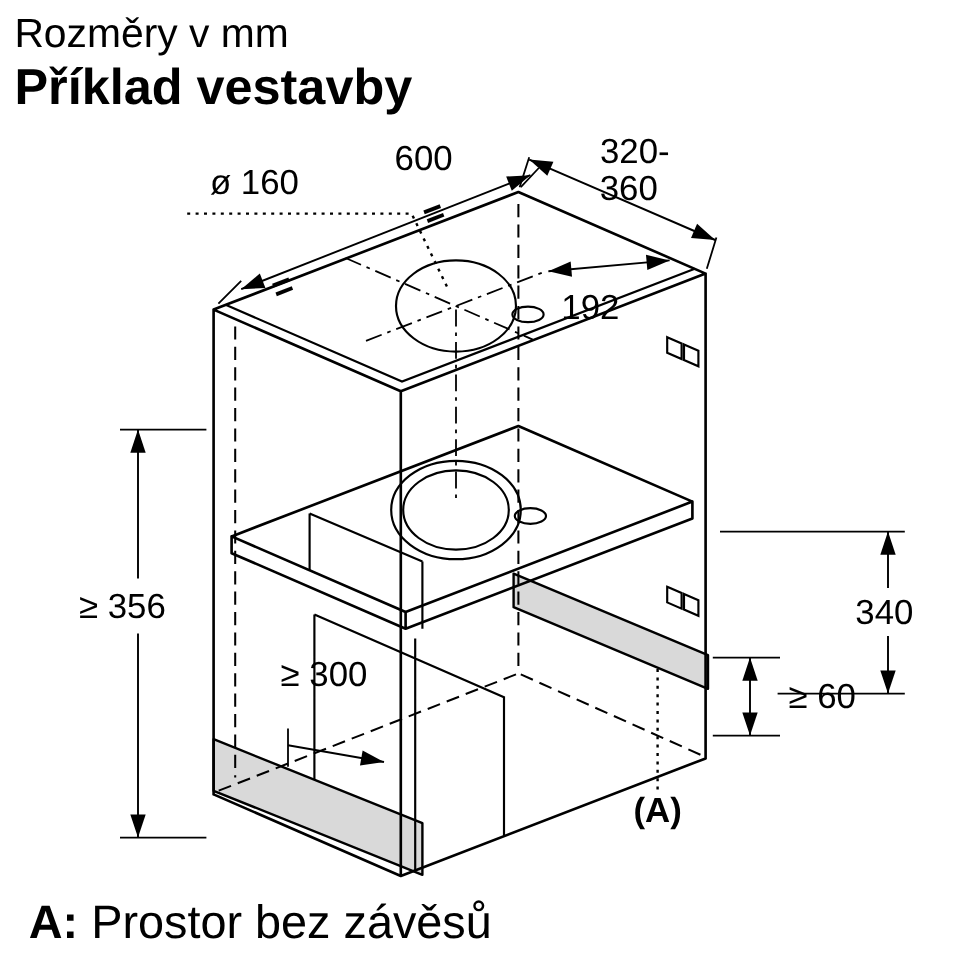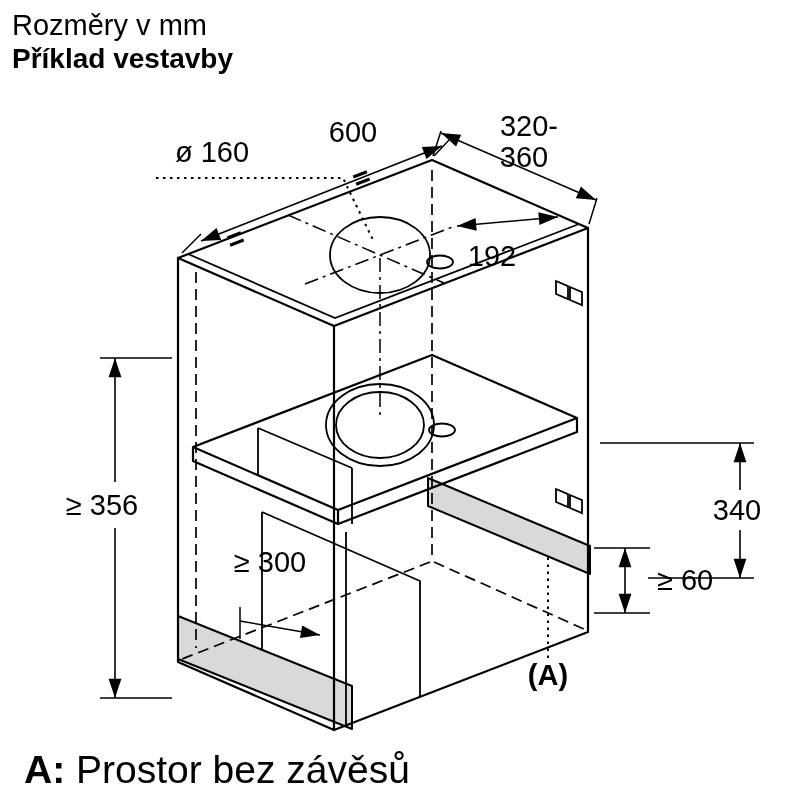--- a/index.html
+++ b/index.html
@@ -3,22 +3,22 @@
 <meta charset="utf-8">
 <style>
   :root { --line:#000000; --shade:#d9d9d9; --bg:#ffffff; }
   * { box-sizing:border-box; }
   body { margin:0; background:var(--bg); }
   .page {
     position:relative; width:800px; height:800px; background:var(--bg);
     font-family:"Liberation Sans", sans-serif; color:var(--line); overflow:hidden;
   }
   .hdr { position:absolute; top:8px; left:12px; line-height:1.18; }
-  .hdr .t1 { font-size:29px; }
-  .hdr .t2 { font-size:28px; font-weight:700; }
+  .hdr .t1 { font-size:34px; }
+  .hdr .t2 { font-size:42px; font-weight:700; }
   .ftr { position:absolute; top:748px; left:24px; font-size:39px; }
   .ftr .b { font-weight:700; }
   svg { position:absolute; top:0; left:0; }
   .ln   { stroke:var(--line); stroke-width:2.2; fill:none; stroke-linejoin:round; stroke-linecap:round; }
   .ln15 { stroke:var(--line); stroke-width:1.8; fill:none; }
   .thin { stroke:var(--line); stroke-width:1.5; fill:none; }
   .dash    { stroke:var(--line); stroke-width:1.7; fill:none; stroke-dasharray:11 6; }
   .dashdot { stroke:var(--line); stroke-width:1.5; fill:none; stroke-dasharray:14 5 3 5; }
   .dot     { stroke:var(--line); stroke-width:2; fill:none; stroke-dasharray:2.5 4.5; }
   .dim     { stroke:var(--line); stroke-width:1.6; fill:none; }

